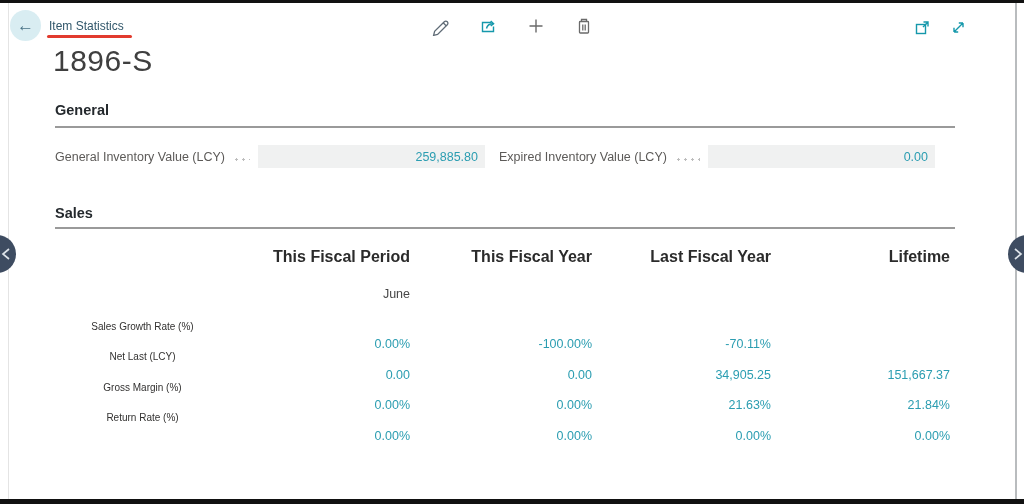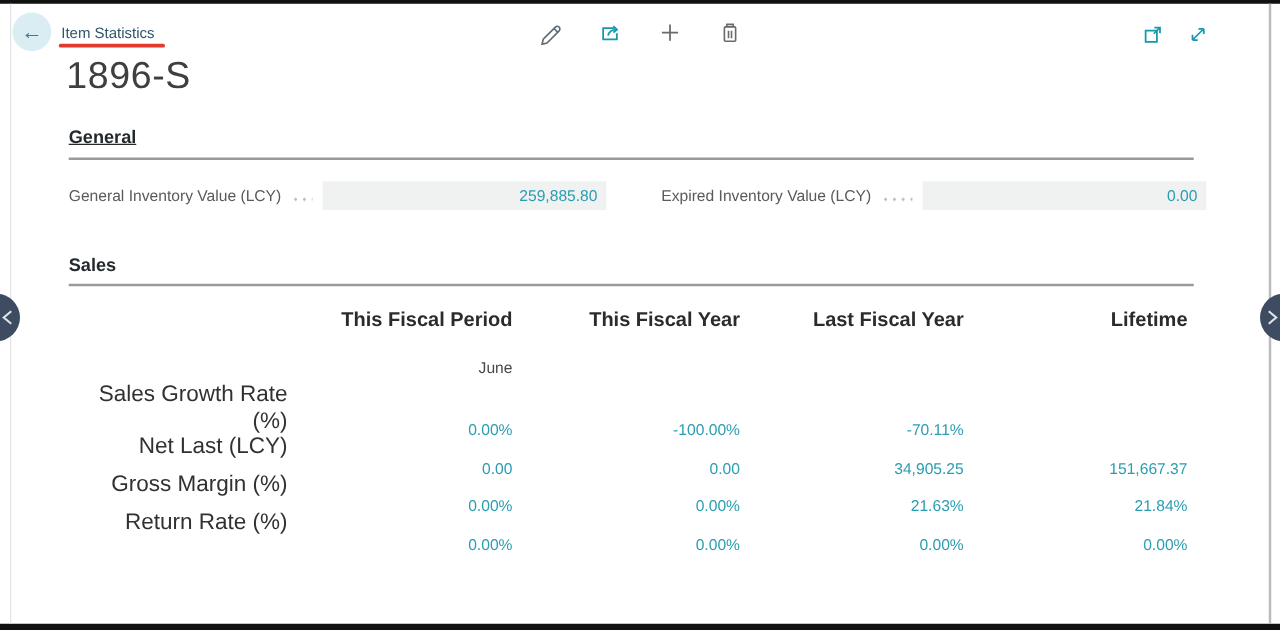--- a/index.html
+++ b/index.html
@@ -36,21 +36,21 @@
              font-size:12.5px;color:#2b9db1;cursor:pointer;padding-left:48px;}
 
   
   .stable{position:absolute;left:55px;top:248px;width:895px;}
   .trow{display:grid;grid-template-columns:175px 180px 182px 179px 179px;align-items:center;}
   .thead .hcell{font-size:16px;font-weight:bold;color:#2b2b2b;text-align:right;}
   .subrow{margin-top:21px;}
   .subrow .scell{font-size:12.5px;color:#474747;text-align:right;}
   .drow{height:30.5px;margin-top:0;}
   .drow:first-of-type{margin-top:14px;}
-  .rlabel{font-size:18px;color:#323130;text-align:right;}
+  .rlabel{font-size:10px;color:#323130;text-align:center;}
   .dval{font-size:12.5px;color:#2b9db1;text-align:right;cursor:pointer;margin-top:36px;}
 
   
   .side-nav{position:absolute;width:38px;height:38px;border-radius:50%;background:#3e4c61;
             display:flex;align-items:center;cursor:pointer;}
   .side-nav.left{left:-22px;top:235px;justify-content:flex-end;padding-right:5px;box-sizing:border-box;}
   .side-nav.right{left:1008px;top:235px;justify-content:flex-start;padding-left:5px;box-sizing:border-box;}
   svg{display:block;}
 </style>
 </head>
@@ -117,29 +117,29 @@
       <span>
         <svg width="17" height="17" viewBox="0 0 17 17" fill="none" stroke="#1598ab" stroke-width="1.4">
           <path d="M4 13L13 4M13 4H8.8M13 4v4.2M4 13h4.2M4 13V8.8"></path>
         </svg>
       </span>
     </button>
   </div>
 
   <h1 class="page-title" style="margin:0;">1896-S</h1>
 
-  <div class="section-title" style="top:102px;text-decoration:underline;">General</div>
+  <div class="section-title" style="top:102px;">General</div>
   <div class="section-rule" style="top:126px;"></div>
 
   <div class="field" style="left:55px;top:145px;width:430px;">
     <span class="field-label">General Inventory Value (LCY)</span>
     <span class="dots"></span>
     <span class="field-box">259,885.80</span>
   </div>
-  <div class="field" style="left:529px;top:145px;width:436px;justify-content:space-between;">
+  <div class="field" style="left:499px;top:145px;width:436px;justify-content:space-between;">
     <span class="field-label">Expired Inventory Value (LCY)</span>
     <span class="dots"></span>
     <span class="field-box">0.00</span>
   </div>
 
   <div class="section-title" style="top:205px;">Sales</div>
   <div class="section-rule" style="top:227px;"></div>
 
   <div class="stable">
     <div class="trow thead">

